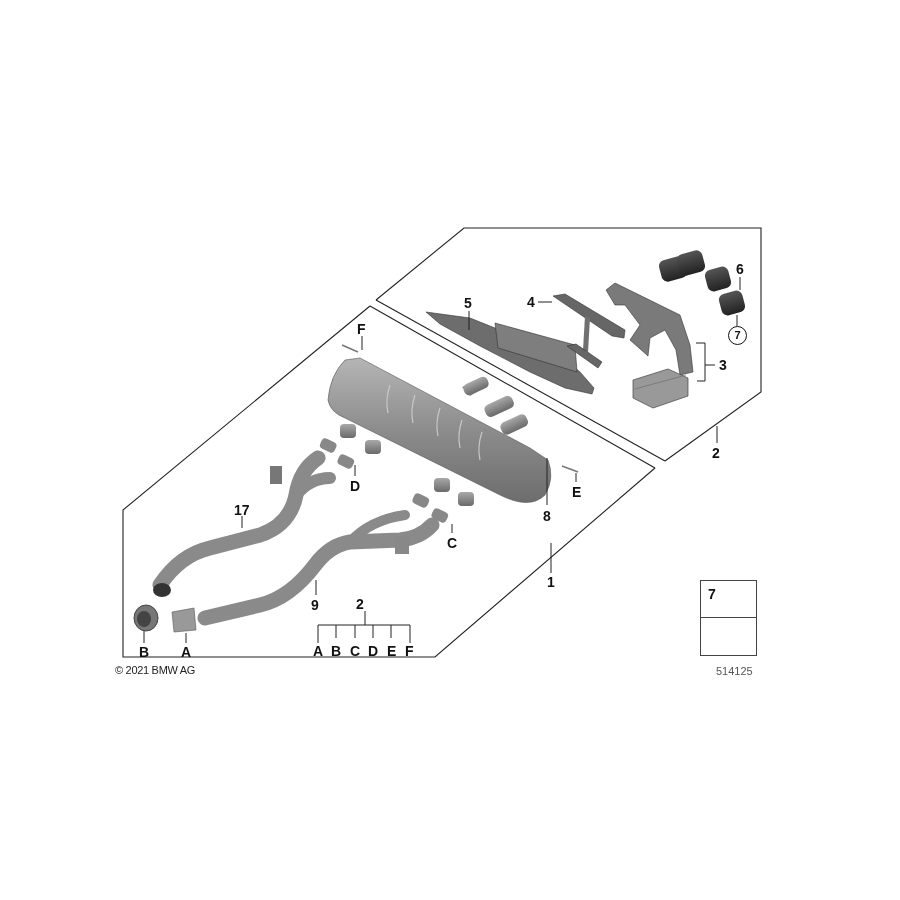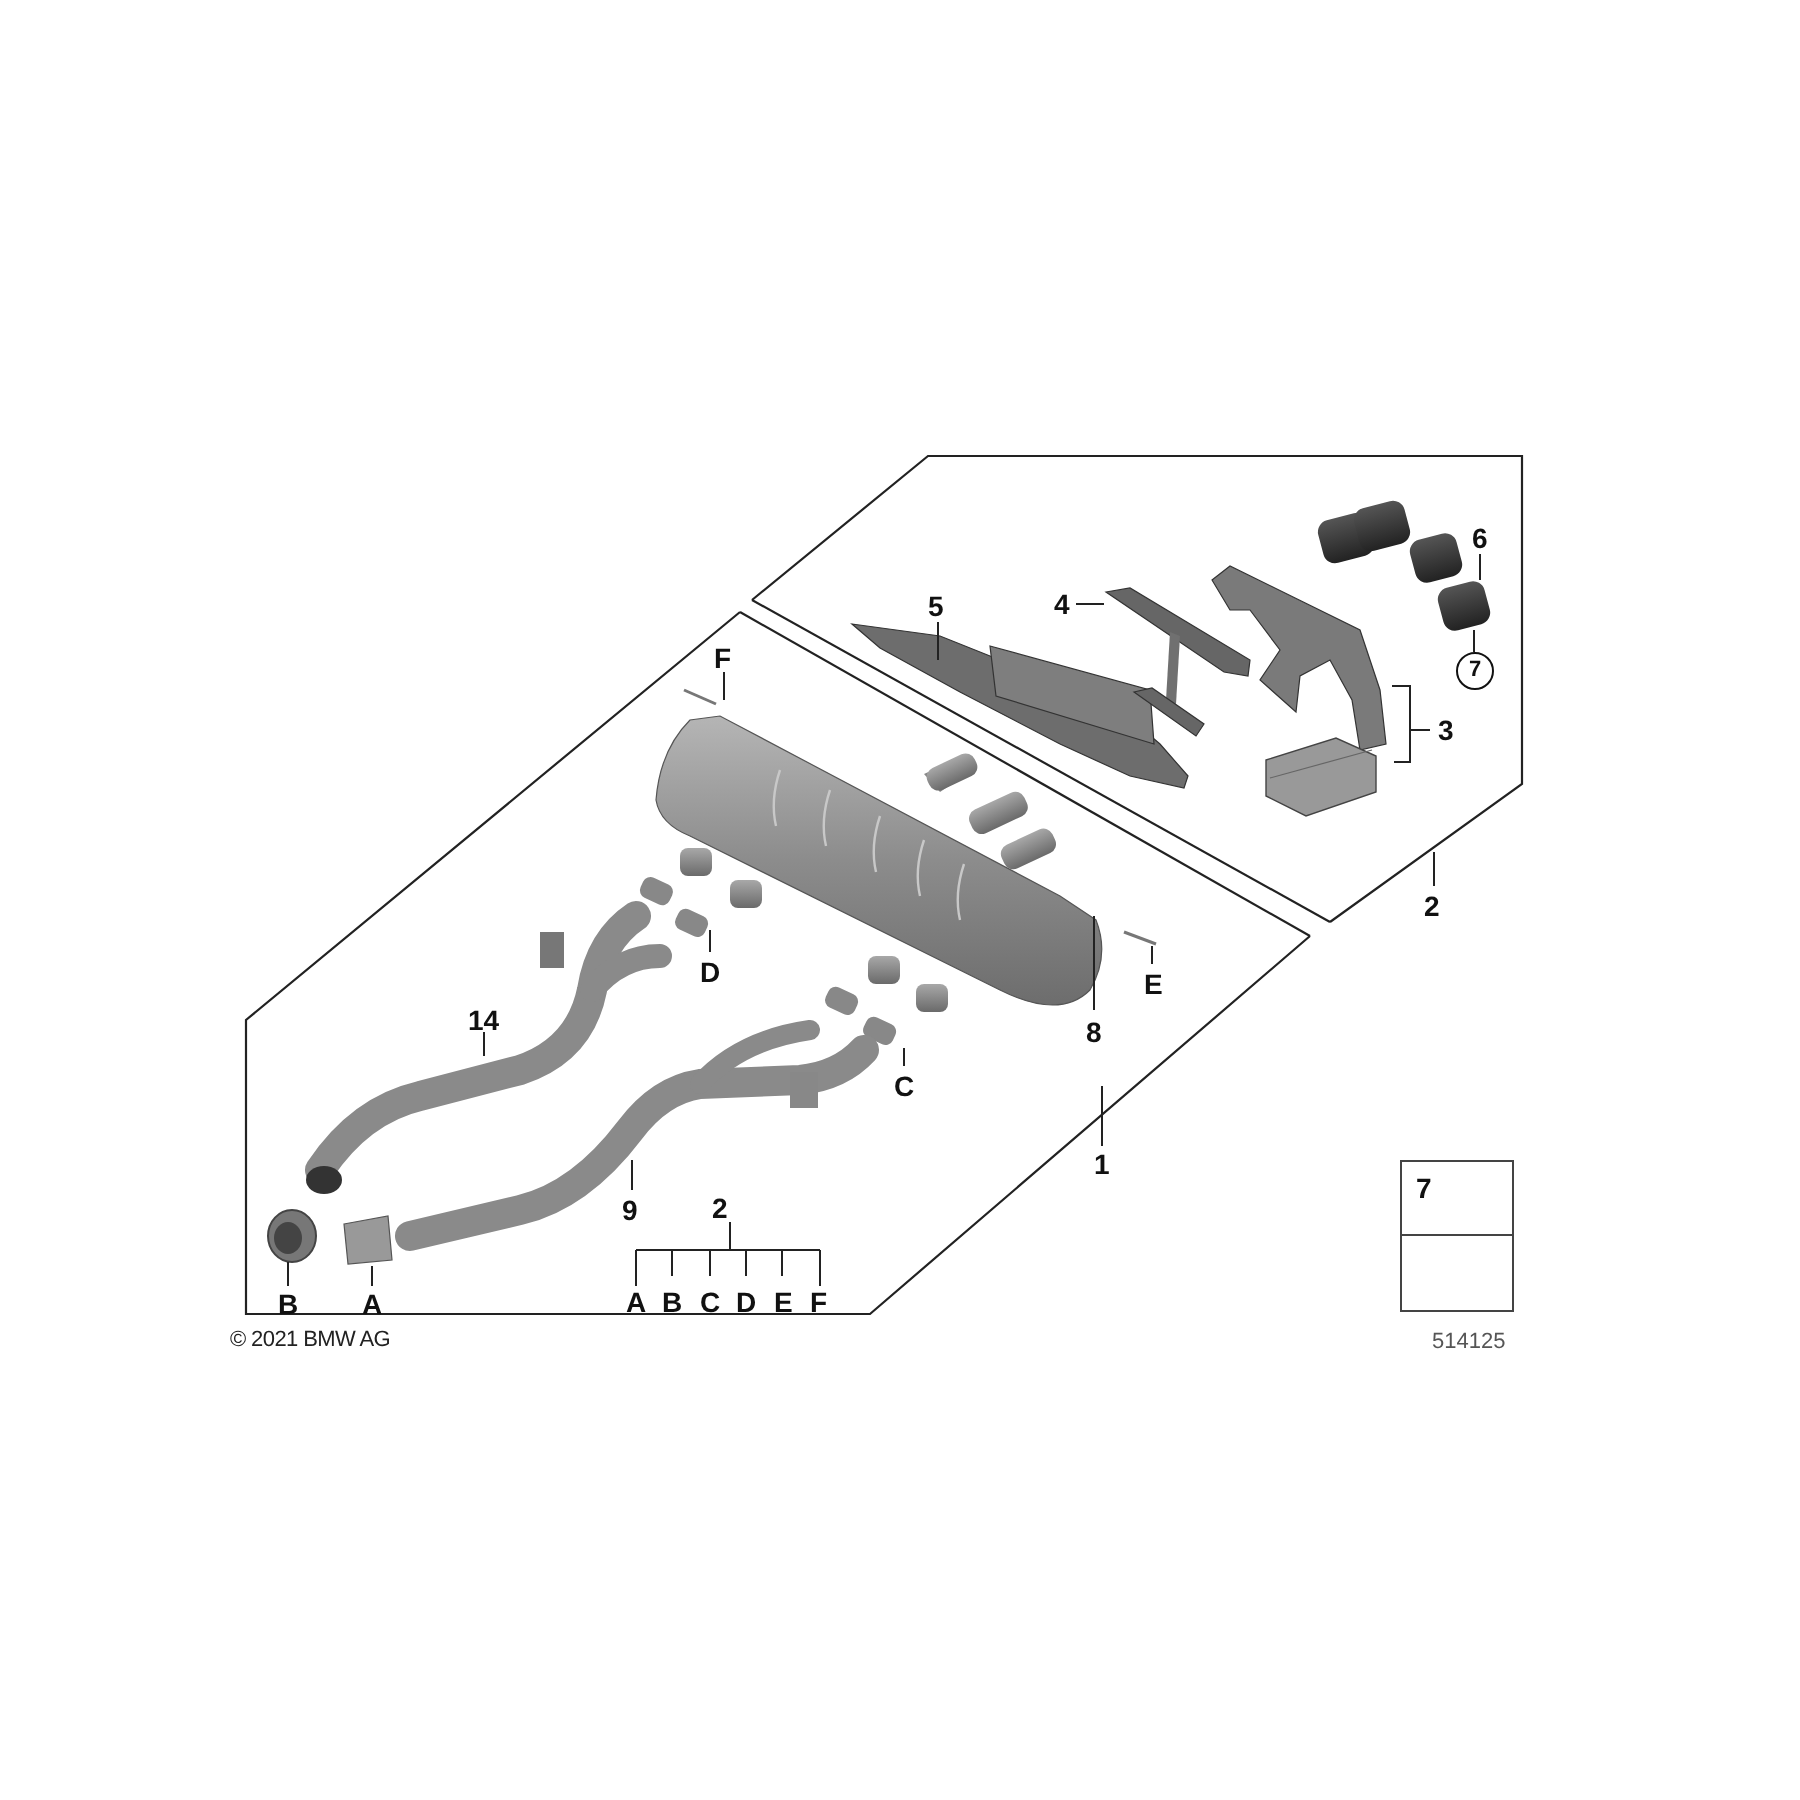--- a/index.html
+++ b/index.html
@@ -171,21 +171,21 @@
 <span class="callout" style="left:719px;top:358px">3</span>
 <span class="callout" style="left:736px;top:262px">6</span>
 <span class="circ7">7</span>
 <span class="callout" style="left:712px;top:446px">2</span>
 <span class="callout" style="left:543px;top:509px">8</span>
 <span class="callout" style="left:547px;top:575px">1</span>
 <span class="callout" style="left:357px;top:322px">F</span>
 <span class="callout" style="left:572px;top:485px">E</span>
 <span class="callout" style="left:350px;top:479px">D</span>
 <span class="callout" style="left:447px;top:536px">C</span>
-<span class="callout" style="left:234px;top:503px">14</span>
+<span class="callout" style="left:234px;top:503px">17</span>
 <span class="callout" style="left:311px;top:598px">9</span>
 <span class="callout" style="left:139px;top:645px">B</span>
 <span class="callout" style="left:181px;top:645px">A</span>
 <span class="callout" style="left:356px;top:597px">2</span>
 
 <span class="callout" style="left:313px;top:644px">A</span>
 <span class="callout" style="left:331px;top:644px">B</span>
 <span class="callout" style="left:350px;top:644px">C</span>
 <span class="callout" style="left:368px;top:644px">D</span>
 <span class="callout" style="left:387px;top:644px">E</span>

